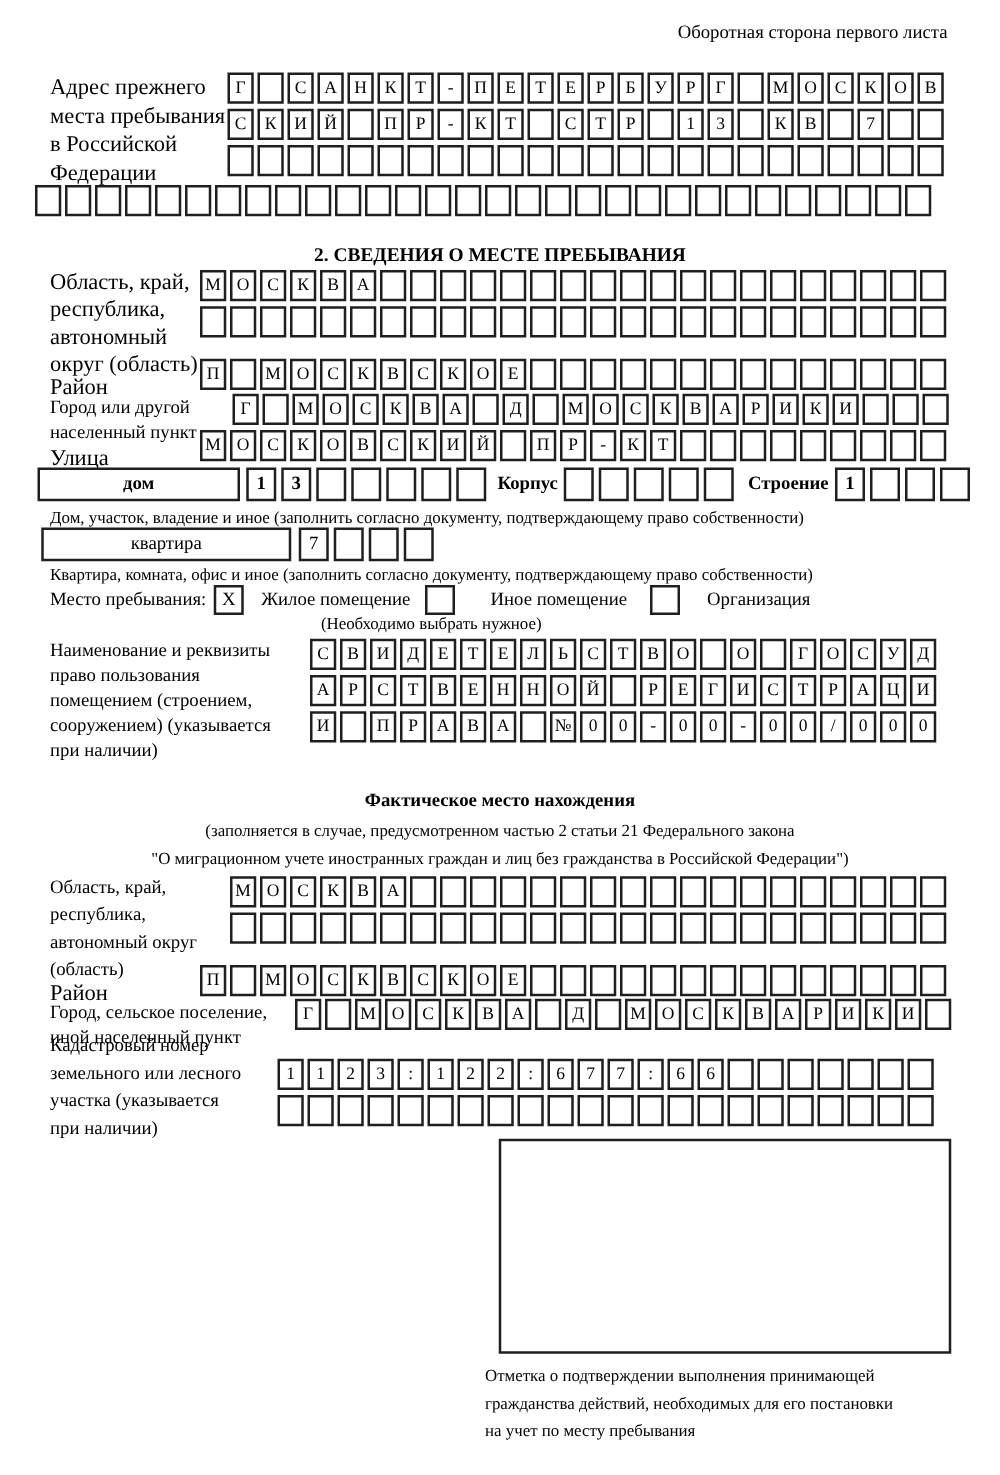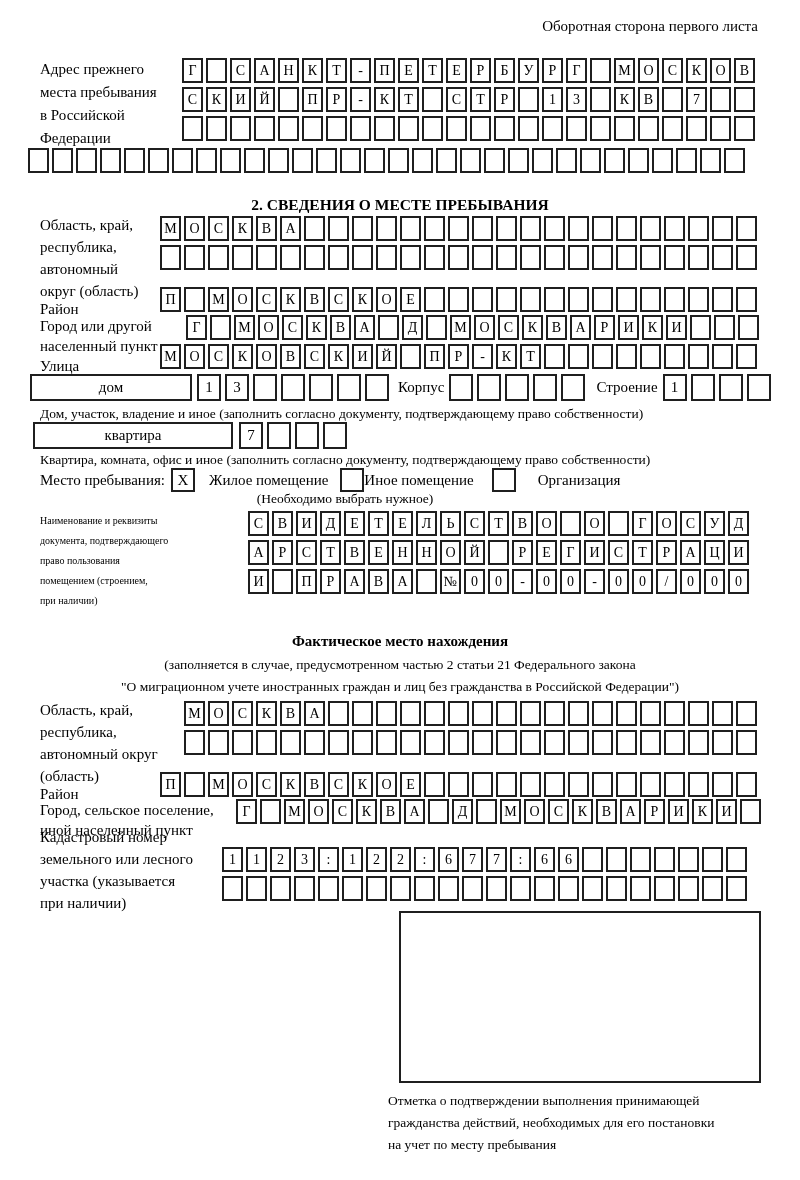--- a/index.html
+++ b/index.html
@@ -9,22 +9,22 @@
     font-family:"Liberation Serif", serif;
     color:#000;
   }
   .page { position:relative; width:800px; height:1180px; overflow:hidden; background:#fff; }
 
   .abs { position:absolute; }
 
   .page-title { top:18px; right:42px; font-size:15px; }
 
   .flex { display:flex; }
-  .lblcol { flex:0 0 auto; font-size:15px; line-height:23px; }
-  .lbl20 { line-height:20px; font-size:10px; }
+  .lblcol { flex:0 0 auto; font-size:18px; line-height:23px; }
+  .lbl20 { line-height:20px; font-size:15px; }
   .lbl22 { line-height:22px; font-size:14.5px; }
   .lbl25 { line-height:25px;margin-top:10px; }
 
   .rows { display:flex; flex-direction:column; gap:4px; }
 
   .char-row { display:flex; gap:3px; }
   .cbox {
     flex:0 0 21px; width:21px; height:25px;
     border:2px solid #1f1f1f; background:#fff;
     display:flex; align-items:center; justify-content:center;
@@ -337,21 +337,21 @@
         <span class="cbox"></span>
         <span class="cbox"></span>
         <span class="cbox"></span>
         <span class="cbox"></span>
         <span class="cbox"></span>
         <span class="cbox"></span>
         <span class="cbox"></span>
       </div>
   </div>
 
-  <div class="abs flex" style="top:374px; left:30px; gap:5px; align-items:flex-end;">
+  <div class="abs flex" style="top:374px; left:30px; gap:5px; align-items:flex-end;font-weight:bold;">
     <div class="widebox" style="width:162px;">дом</div>
     <div class="char-row big">
         <span class="cbox">1</span>
         <span class="cbox">3</span>
         <span class="cbox"></span>
         <span class="cbox"></span>
         <span class="cbox"></span>
         <span class="cbox"></span>
         <span class="cbox"></span>
       </div>
@@ -382,32 +382,32 @@
         <span class="cbox"></span>
       </div>
   </div>
   <div class="abs caption" style="top:452px; left:40px;">Квартира, комната, офис и иное (заполнить согласно документу, подтверждающему право собственности)</div>
 
   <div class="abs flex" style="top:468px; left:40px; align-items:center;">
     <div class="stay-label">Место пребывания:</div>
     <div class="chk" style="margin-left:6px;">X</div>
     <div class="stay-label" style="margin-left:14px;">Жилое помещение</div>
     <div class="chk" style="margin-left:12px;"></div>
-    <div class="stay-label" style="margin-left:0;">Иное помещение</div>
+    <div class="stay-label" style="margin-left:28px;">Иное помещение</div>
     <div class="chk" style="margin-left:18px;"></div>
     <div class="stay-label" style="margin-left:22px;">Организация</div>
   </div>
   <div class="abs caption" style="top:491px; left:0; right:110px; text-align:center;">(Необходимо выбрать нужное)</div>
 
   <div class="abs flex" style="top:511px; left:40px;">
     <div class="lblcol lbl20" style="width:208px;">
       <div>Наименование и реквизиты</div>
-      <div>документа, подтверждающего</div>
       <div>право пользования</div>
       <div>помещением (строением,</div>
+      <div>сооружением) (указывается</div>
       <div>при наличии)</div>
     </div>
     <div class="rows">
       <div class="char-row">
           <span class="cbox">С</span>
           <span class="cbox">В</span>
           <span class="cbox">И</span>
           <span class="cbox">Д</span>
           <span class="cbox">Е</span>
           <span class="cbox">Т</span>

